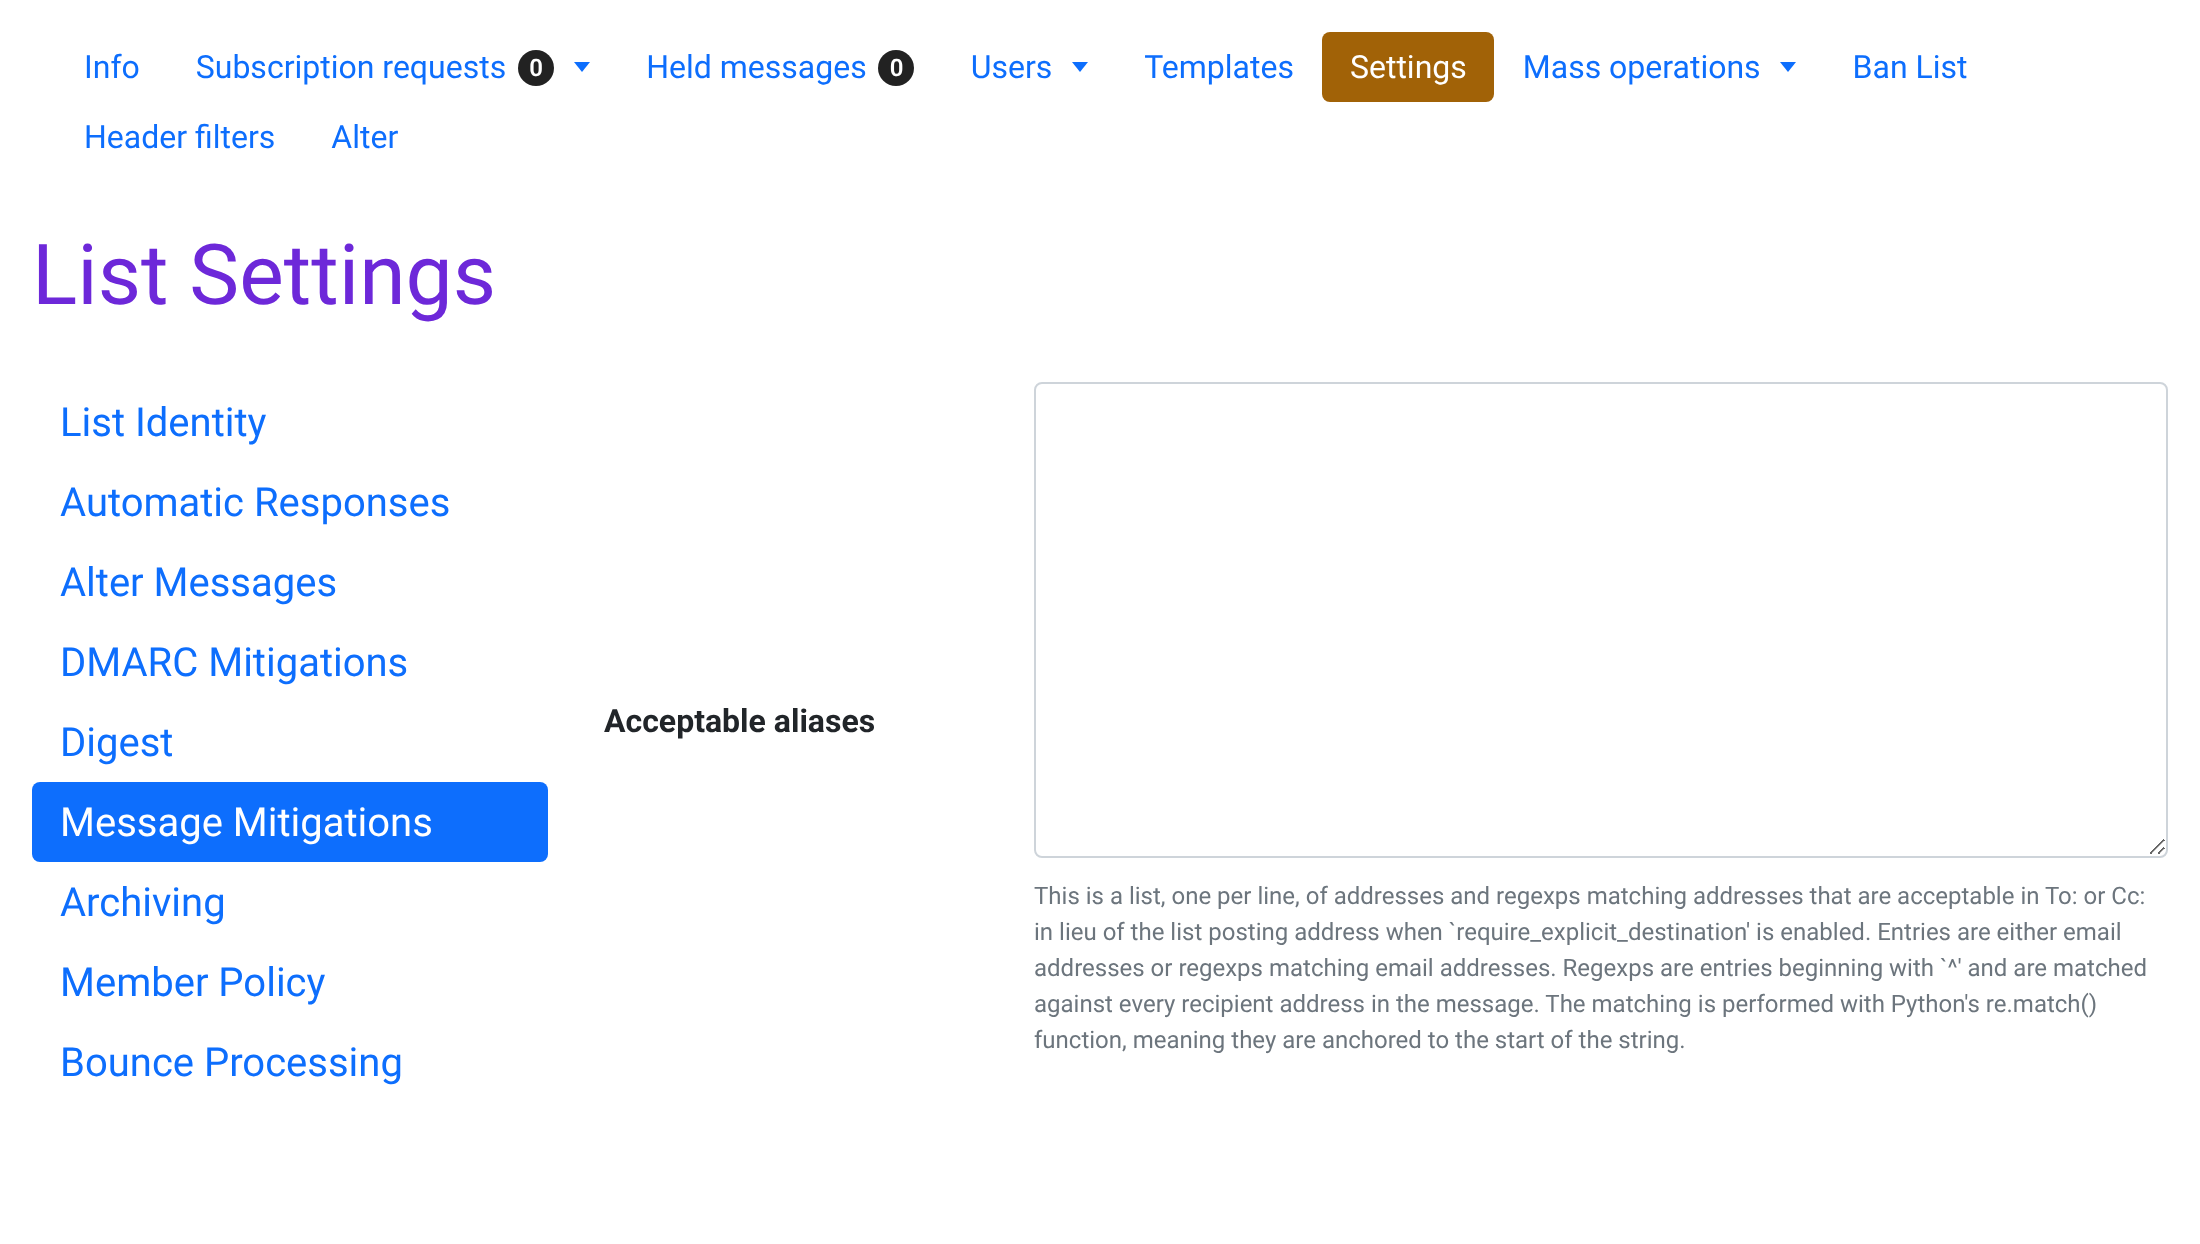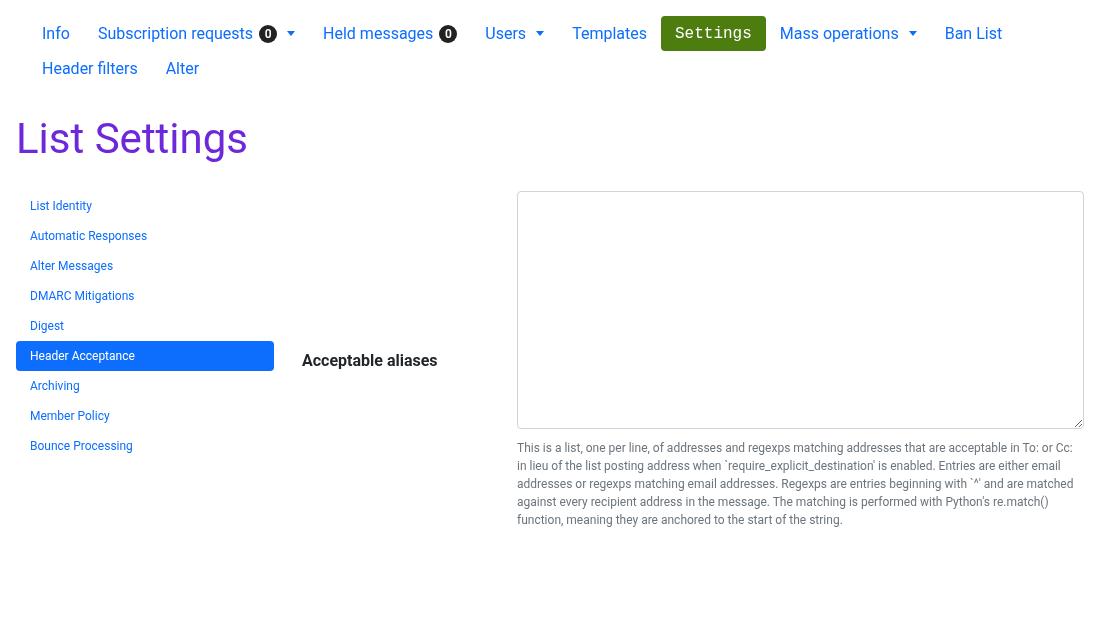--- a/index.html
+++ b/index.html
@@ -13,40 +13,40 @@
       color: #212529;
       background: #fff;
       padding: 0;
     }
     .container {
       padding: 16px;
     }
     
     .nav {
       display: flex;
+      align-items: center;
       flex-wrap: wrap;
       gap: 0;
       padding: 0 0 0 12px;
       margin-bottom: 28px;
     }
     .nav-item {
       color: #0d6efd;
       text-decoration: none;
       padding: 8px 14px;
       display: inline-flex;
       align-items: center;
       gap: 4px;
       font-size: 16px;
       cursor: pointer;
       border-radius: 4px;
     }
     .nav-item.active {
-      background: #4d7c0f;
+      background: #a16207;
       color: #fff;
-      font-family: Liberation Mono, monospace;
     }
     .badge {
       display: inline-flex;
       align-items: center;
       justify-content: center;
       background: #222;
       color: #fff;
       font-size: 12px;
       min-width: 18px;
       height: 18px;
@@ -81,21 +81,21 @@
     .sidenav {
       width: 270px;
       flex-shrink: 0;
       padding-right: 12px;
     }
     .sidenav-item {
       display: block;
       padding: 8px 14px;
       color: #0d6efd;
       text-decoration: none;
-      font-size: 12px;
+      font-size: 20px;
       cursor: pointer;
       border-radius: 4px;
       margin-bottom: 0;
     }
     .sidenav-item.active {
       background: #0d6efd;
       color: #fff;
     }
     
     .form-area {
@@ -167,21 +167,21 @@
 
   <h1 class="page-title">List Settings</h1>
 
   <div class="row">
     <div class="sidenav">
       <a class="sidenav-item">List Identity</a>
       <a class="sidenav-item">Automatic Responses</a>
       <a class="sidenav-item">Alter Messages</a>
       <a class="sidenav-item">DMARC Mitigations</a>
       <a class="sidenav-item">Digest</a>
-      <a class="sidenav-item active">Header Acceptance</a>
+      <a class="sidenav-item active">Message Mitigations</a>
       <a class="sidenav-item">Archiving</a>
       <a class="sidenav-item">Member Policy</a>
       <a class="sidenav-item">Bounce Processing</a>
     </div>
 
     <div class="form-area">
 
       <div class="form-group">
         <div class="form-label">Acceptable aliases</div>
         <div class="form-control-wrap">

